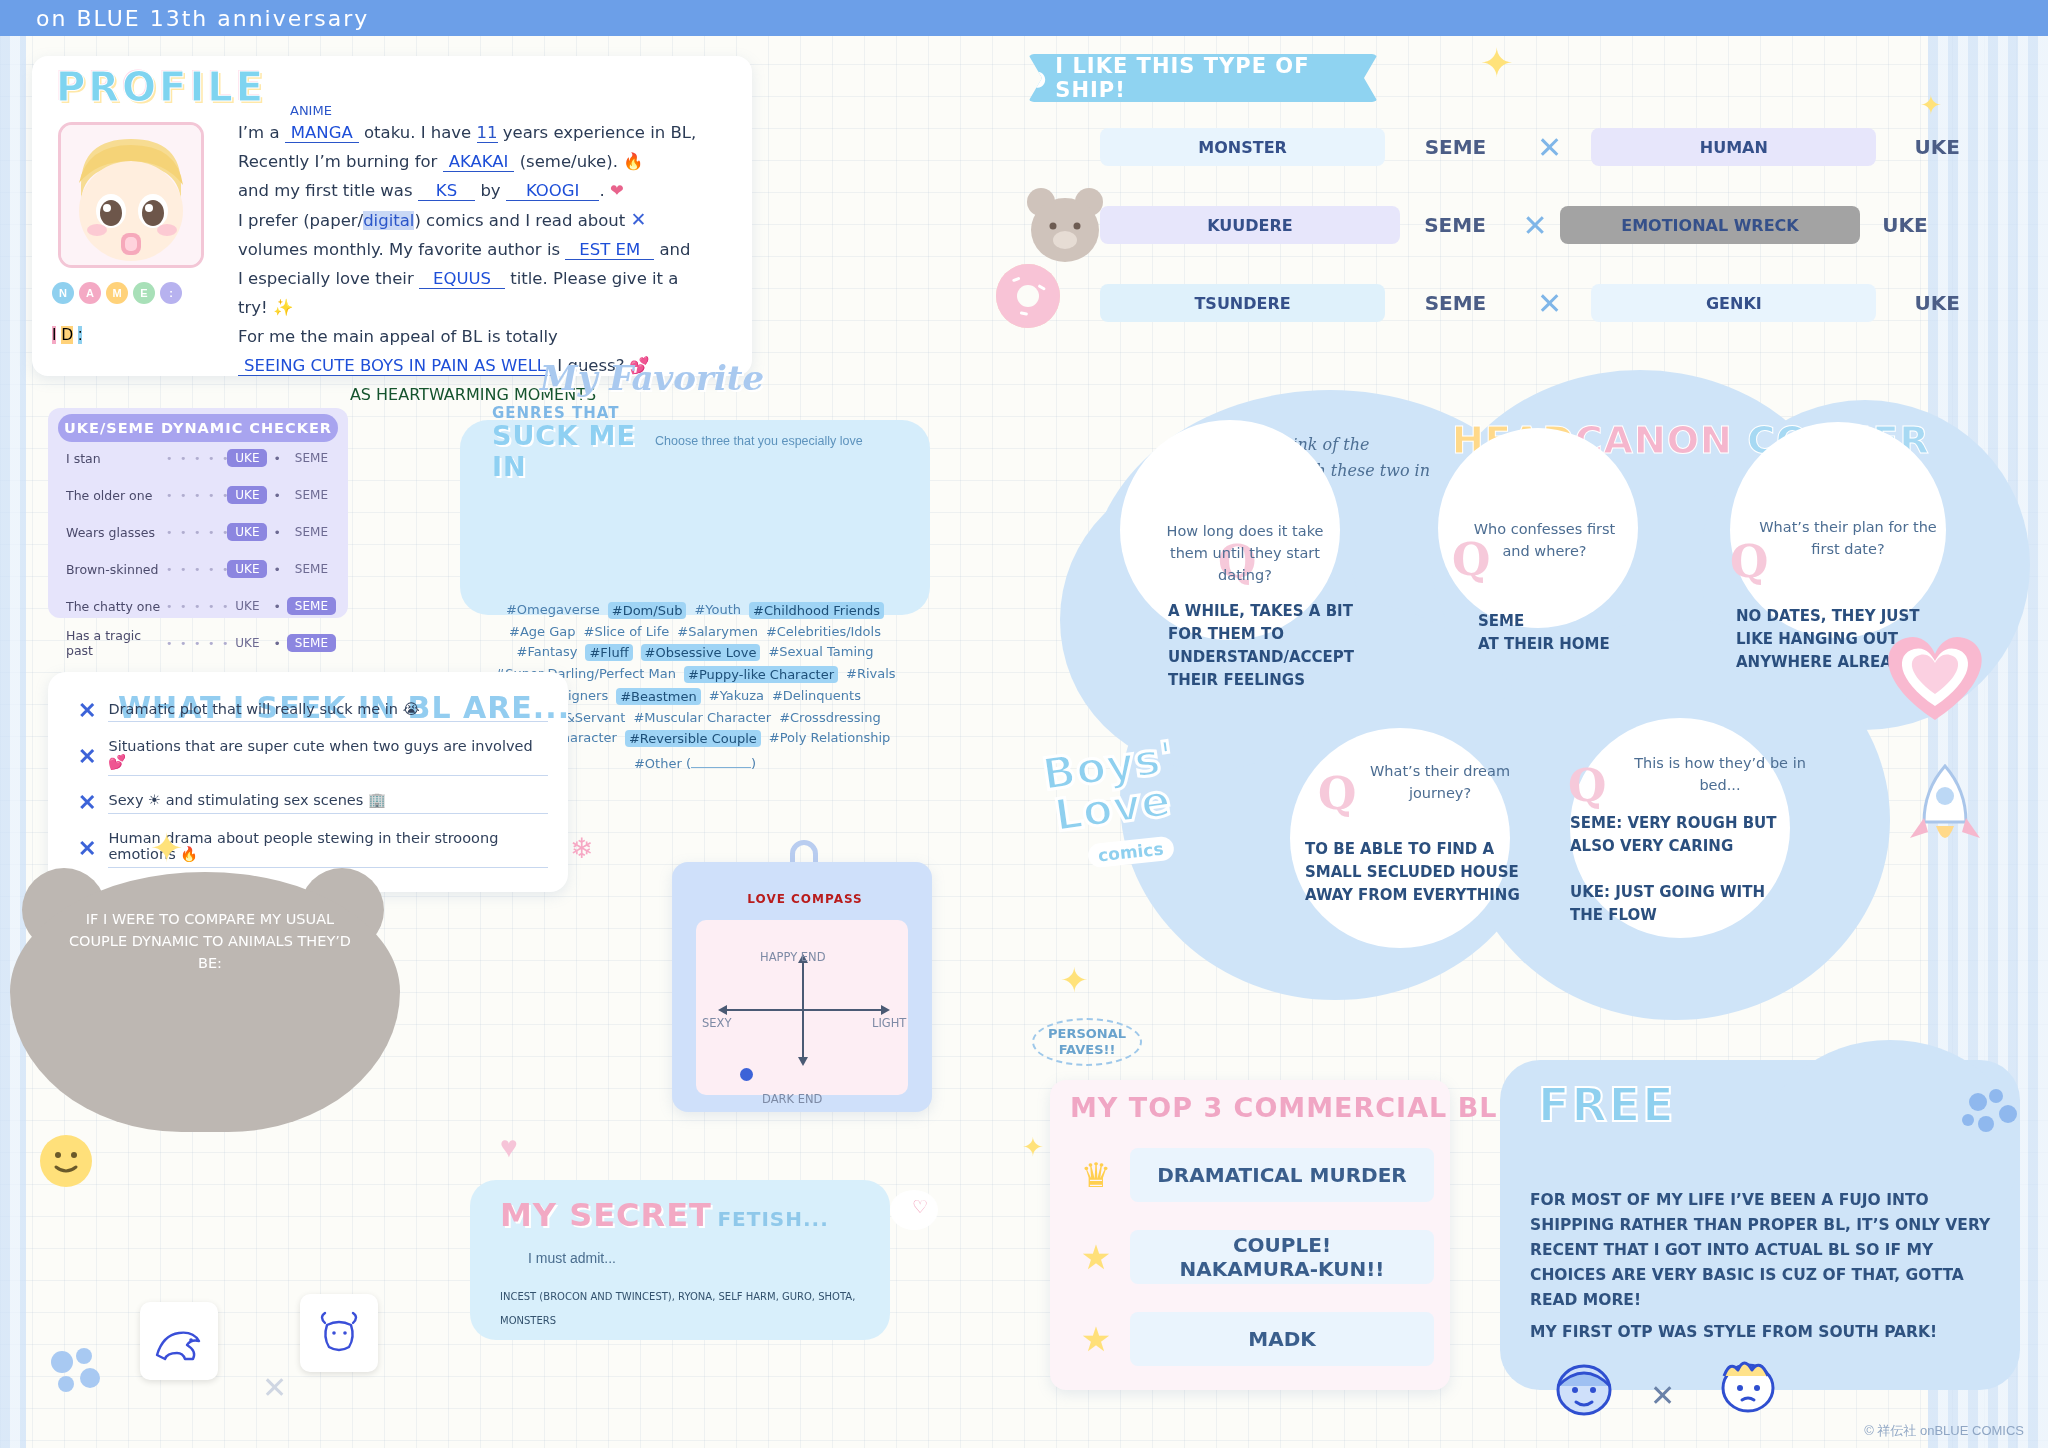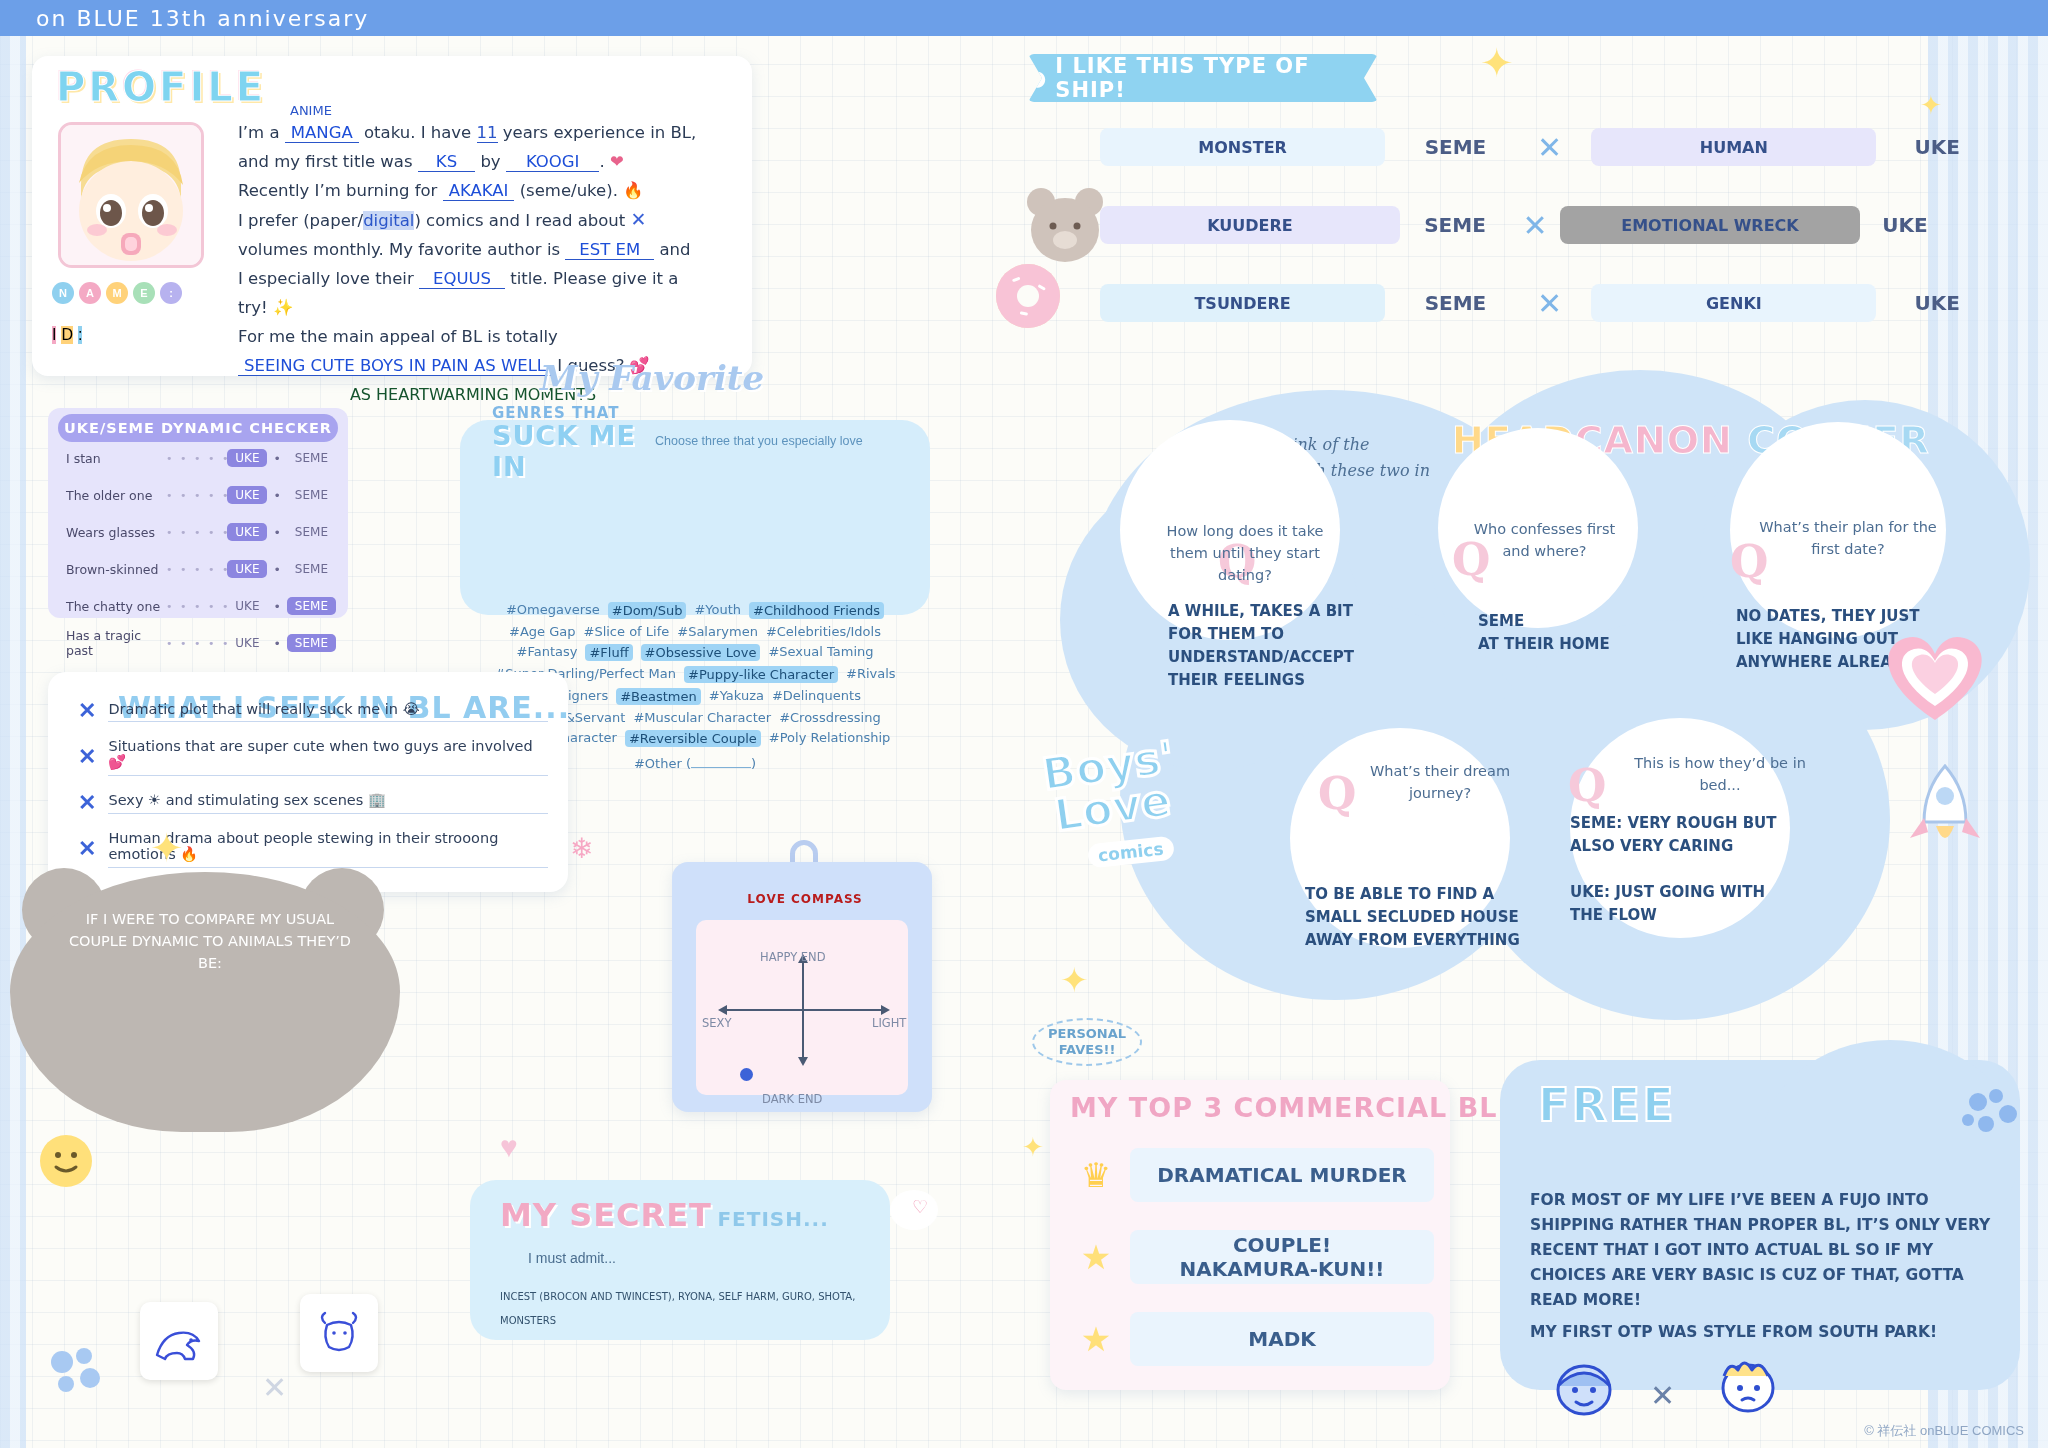--- a/index.html
+++ b/index.html
@@ -266,29 +266,29 @@
   <span class="bub" style="background:#8fd0ef">:</span>
 </div>
 
 <div class="profile-text">
   <div style="position:absolute; left:52px; top:-22px; font-size:13px; color:#2a55c9;">ANIME</div>
   <div><span>I’m a</span>
     <span class="fill">MANGA</span>
     <span>otaku. I have</span>
     <span class="underline-word">11</span>
     <span>years experience in BL,</span></div>
+  <div><span>Recently I’m burning for</span>
+    <span class="fill">AKAKAI</span>
+    <span>(seme/uke).</span>
+    <span style="color:#ff9a3c">🔥</span></div>
   <div><span>and my first title was</span>
     <span class="fill" style="padding:0 18px">KS</span>
     <span>by</span>
     <span class="fill" style="padding:0 20px">KOOGI</span>.
     <span style="color:#e8638c">❤</span></div>
-  <div><span>Recently I’m burning for</span>
-    <span class="fill">AKAKAI</span>
-    <span>(seme/uke).</span>
-    <span style="color:#ff9a3c">🔥</span></div>
   <div><span>I prefer (paper/<span style="background:#c9d8f5;color:#2a55c9">digital</span>) comics and I read about</span>
     <span class="xmark" style="font-size:19px">✕</span></div>
   <div><span>volumes monthly. My favorite author is</span>
     <span class="fill" style="padding:0 14px">EST EM</span>
     <span>and</span></div>
   <div><span>I especially love their</span>
     <span class="fill" style="padding:0 14px">EQUUS</span>
     <span>title. Please give it a try!</span>
     <span style="color:#ffd95e">✨</span></div>
   <div>For me the main appeal of BL is totally</div>
@@ -515,21 +515,21 @@
     <div class="qq" style="left: 1462px; top: 518px; width: 165px;">Who confesses first and where?</div>
     <div class="qa" style="left: 1478px; top: 610px; width: 220px; white-space: pre-line;">SEME
 AT THEIR HOME</div>
     <div class="qcircle" style="left: 1730px; top: 422px; width: 216px; height: 216px;"></div>
     <div class="qmark" style="left: 1730px; top: 536px;">Q</div>
     <div class="qq" style="left: 1758px; top: 516px; width: 180px;">What’s their plan for the first date?</div>
     <div class="qa" style="left: 1736px; top: 605px; width: 220px; white-space: pre-line;">NO DATES, THEY JUST LIKE HANGING OUT ANYWHERE ALREADY</div>
     <div class="qcircle" style="left: 1290px; top: 728px; width: 220px; height: 220px;"></div>
     <div class="qmark" style="left: 1318px; top: 768px;">Q</div>
     <div class="qq" style="left: 1350px; top: 760px; width: 180px;">What’s their dream journey?</div>
-    <div class="qa" style="left: 1305px; top: 838px; width: 220px; white-space: pre-line; margin-top: 45px;">TO BE ABLE TO FIND A SMALL SECLUDED HOUSE AWAY FROM EVERYTHING</div>
+    <div class="qa" style="left: 1305px; top: 838px; width: 220px; white-space: pre-line;">TO BE ABLE TO FIND A SMALL SECLUDED HOUSE AWAY FROM EVERYTHING</div>
     <div class="qcircle" style="left: 1570px; top: 718px; width: 220px; height: 220px;"></div>
     <div class="qmark" style="left: 1568px; top: 760px;">Q</div>
     <div class="qq" style="left: 1630px; top: 752px; width: 180px;">This is how they’d be in bed...</div>
     <div class="qa" style="left: 1570px; top: 812px; width: 220px; white-space: pre-line;">SEME: VERY ROUGH BUT ALSO VERY CARING
 
 UKE: JUST GOING WITH THE FLOW</div>
   </div>
 
 <div class="bl-logo">
   <div class="t1" style="left:0; top:0;">Boys'</div>

